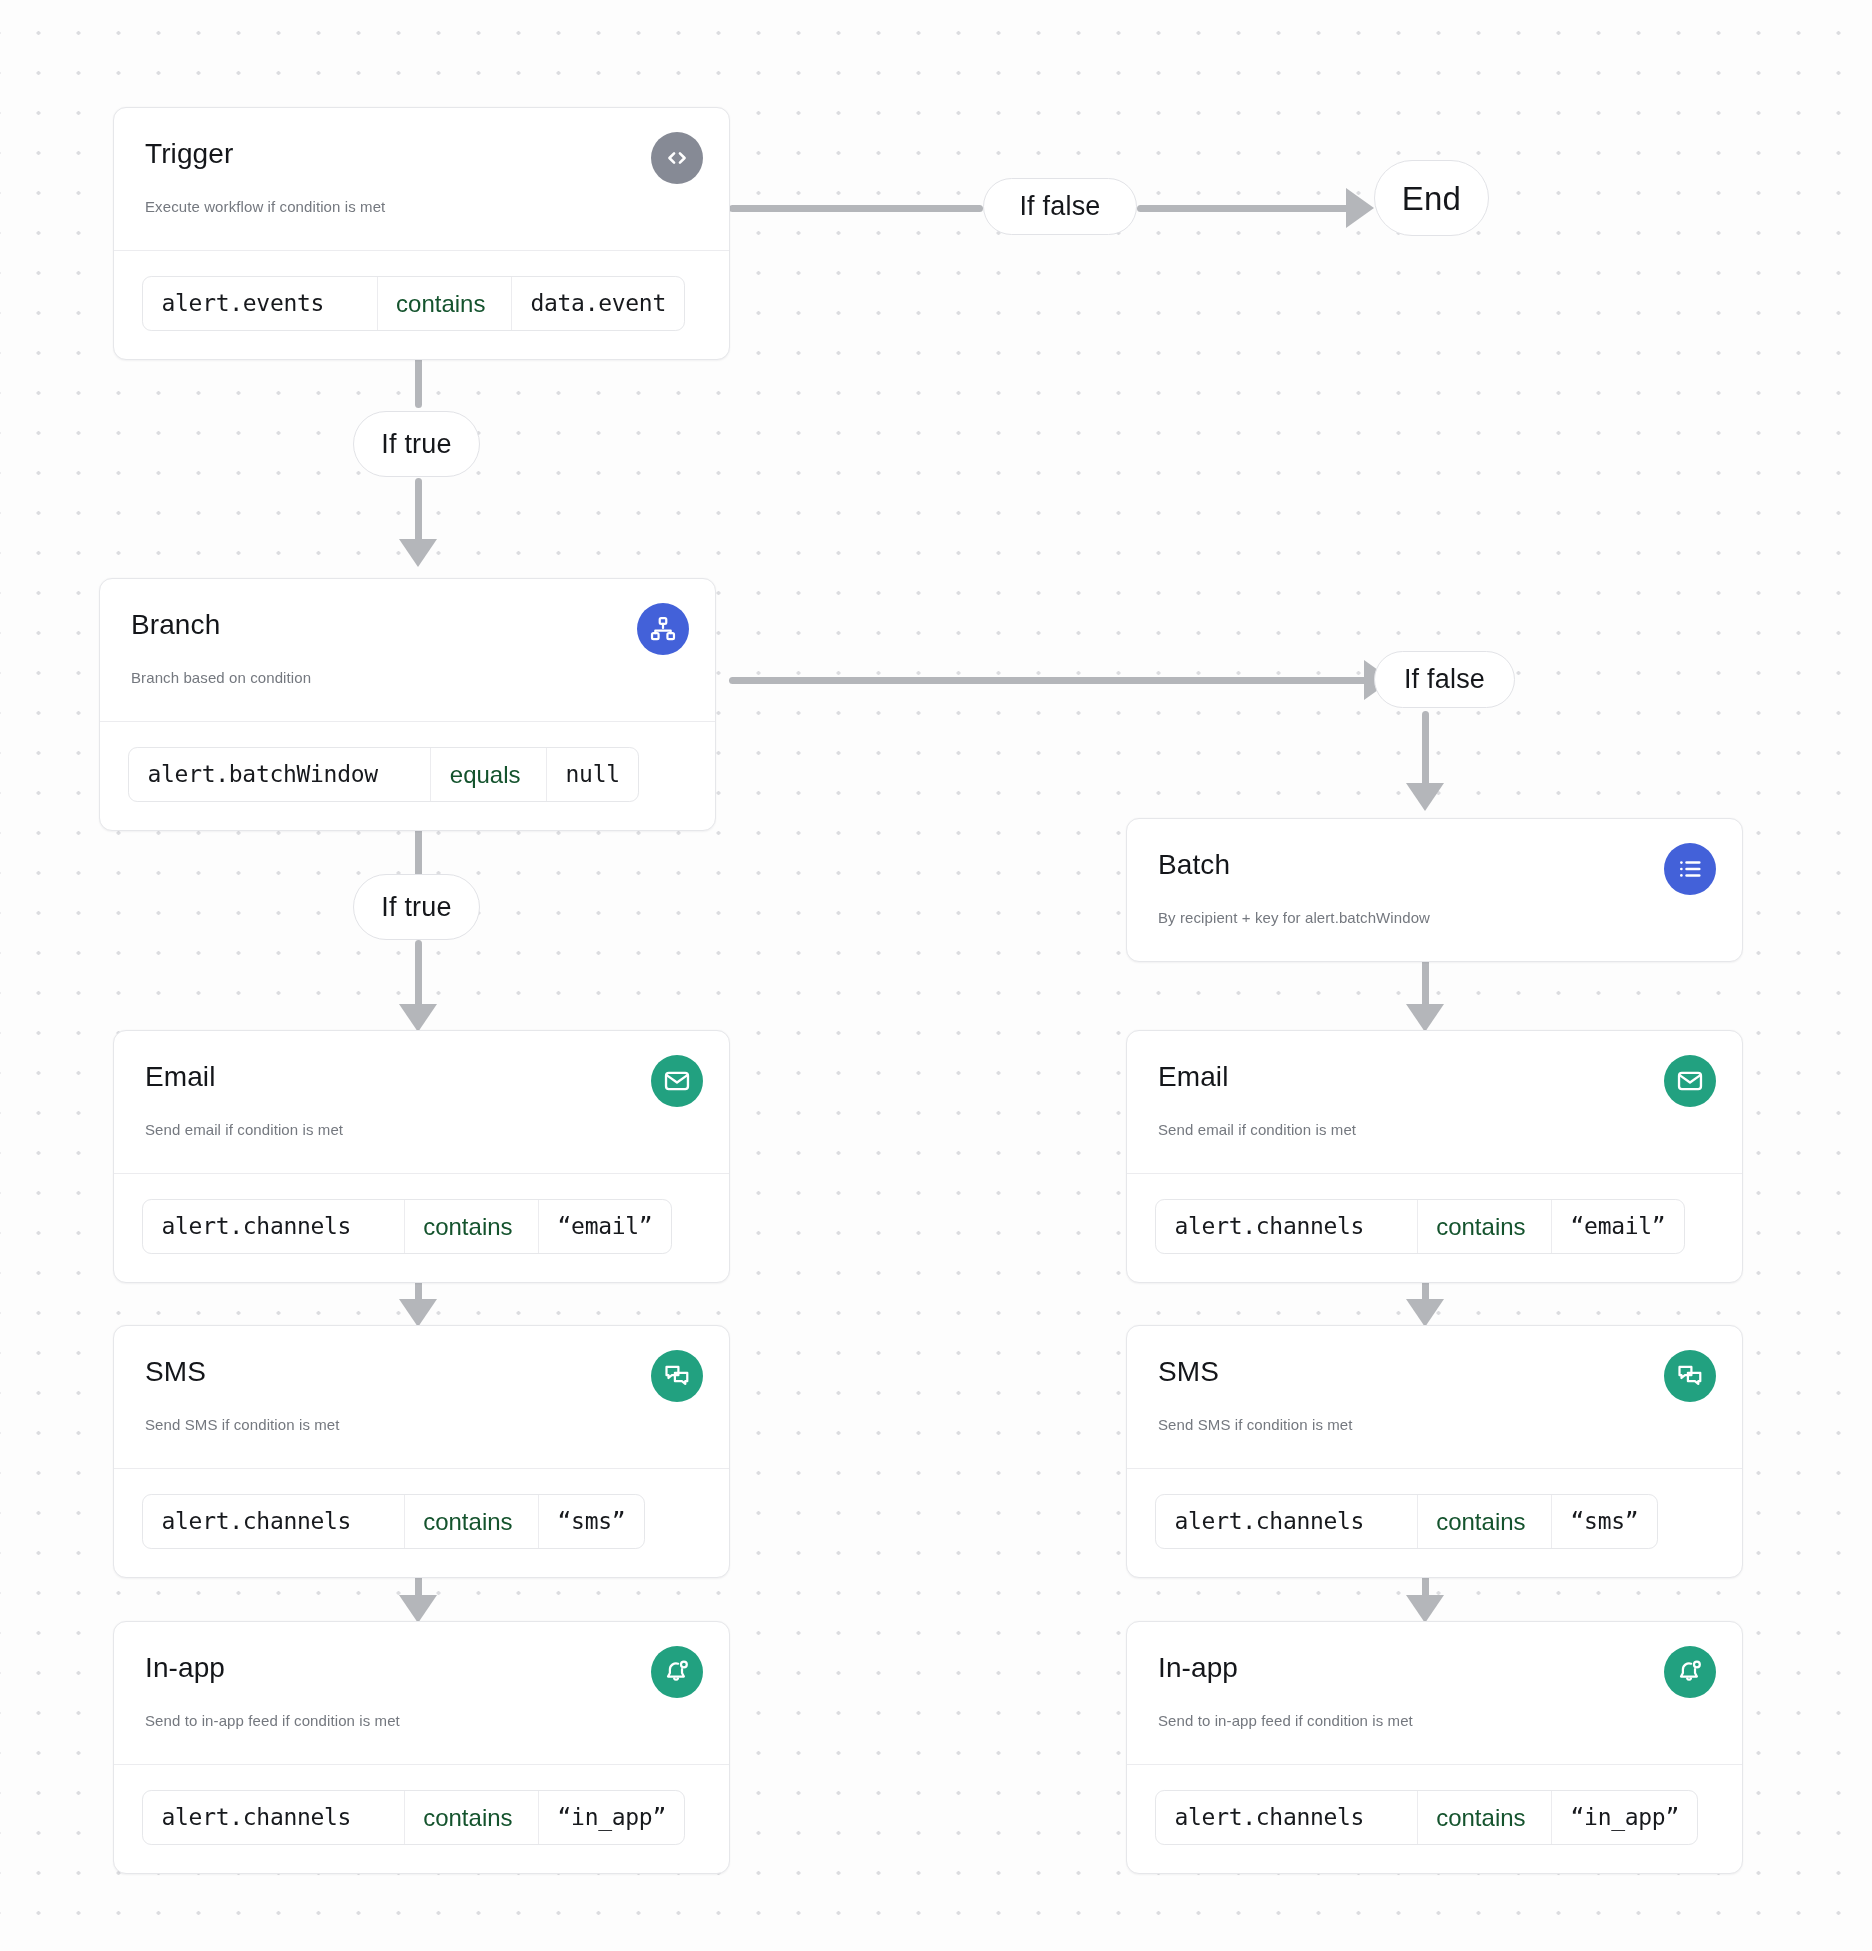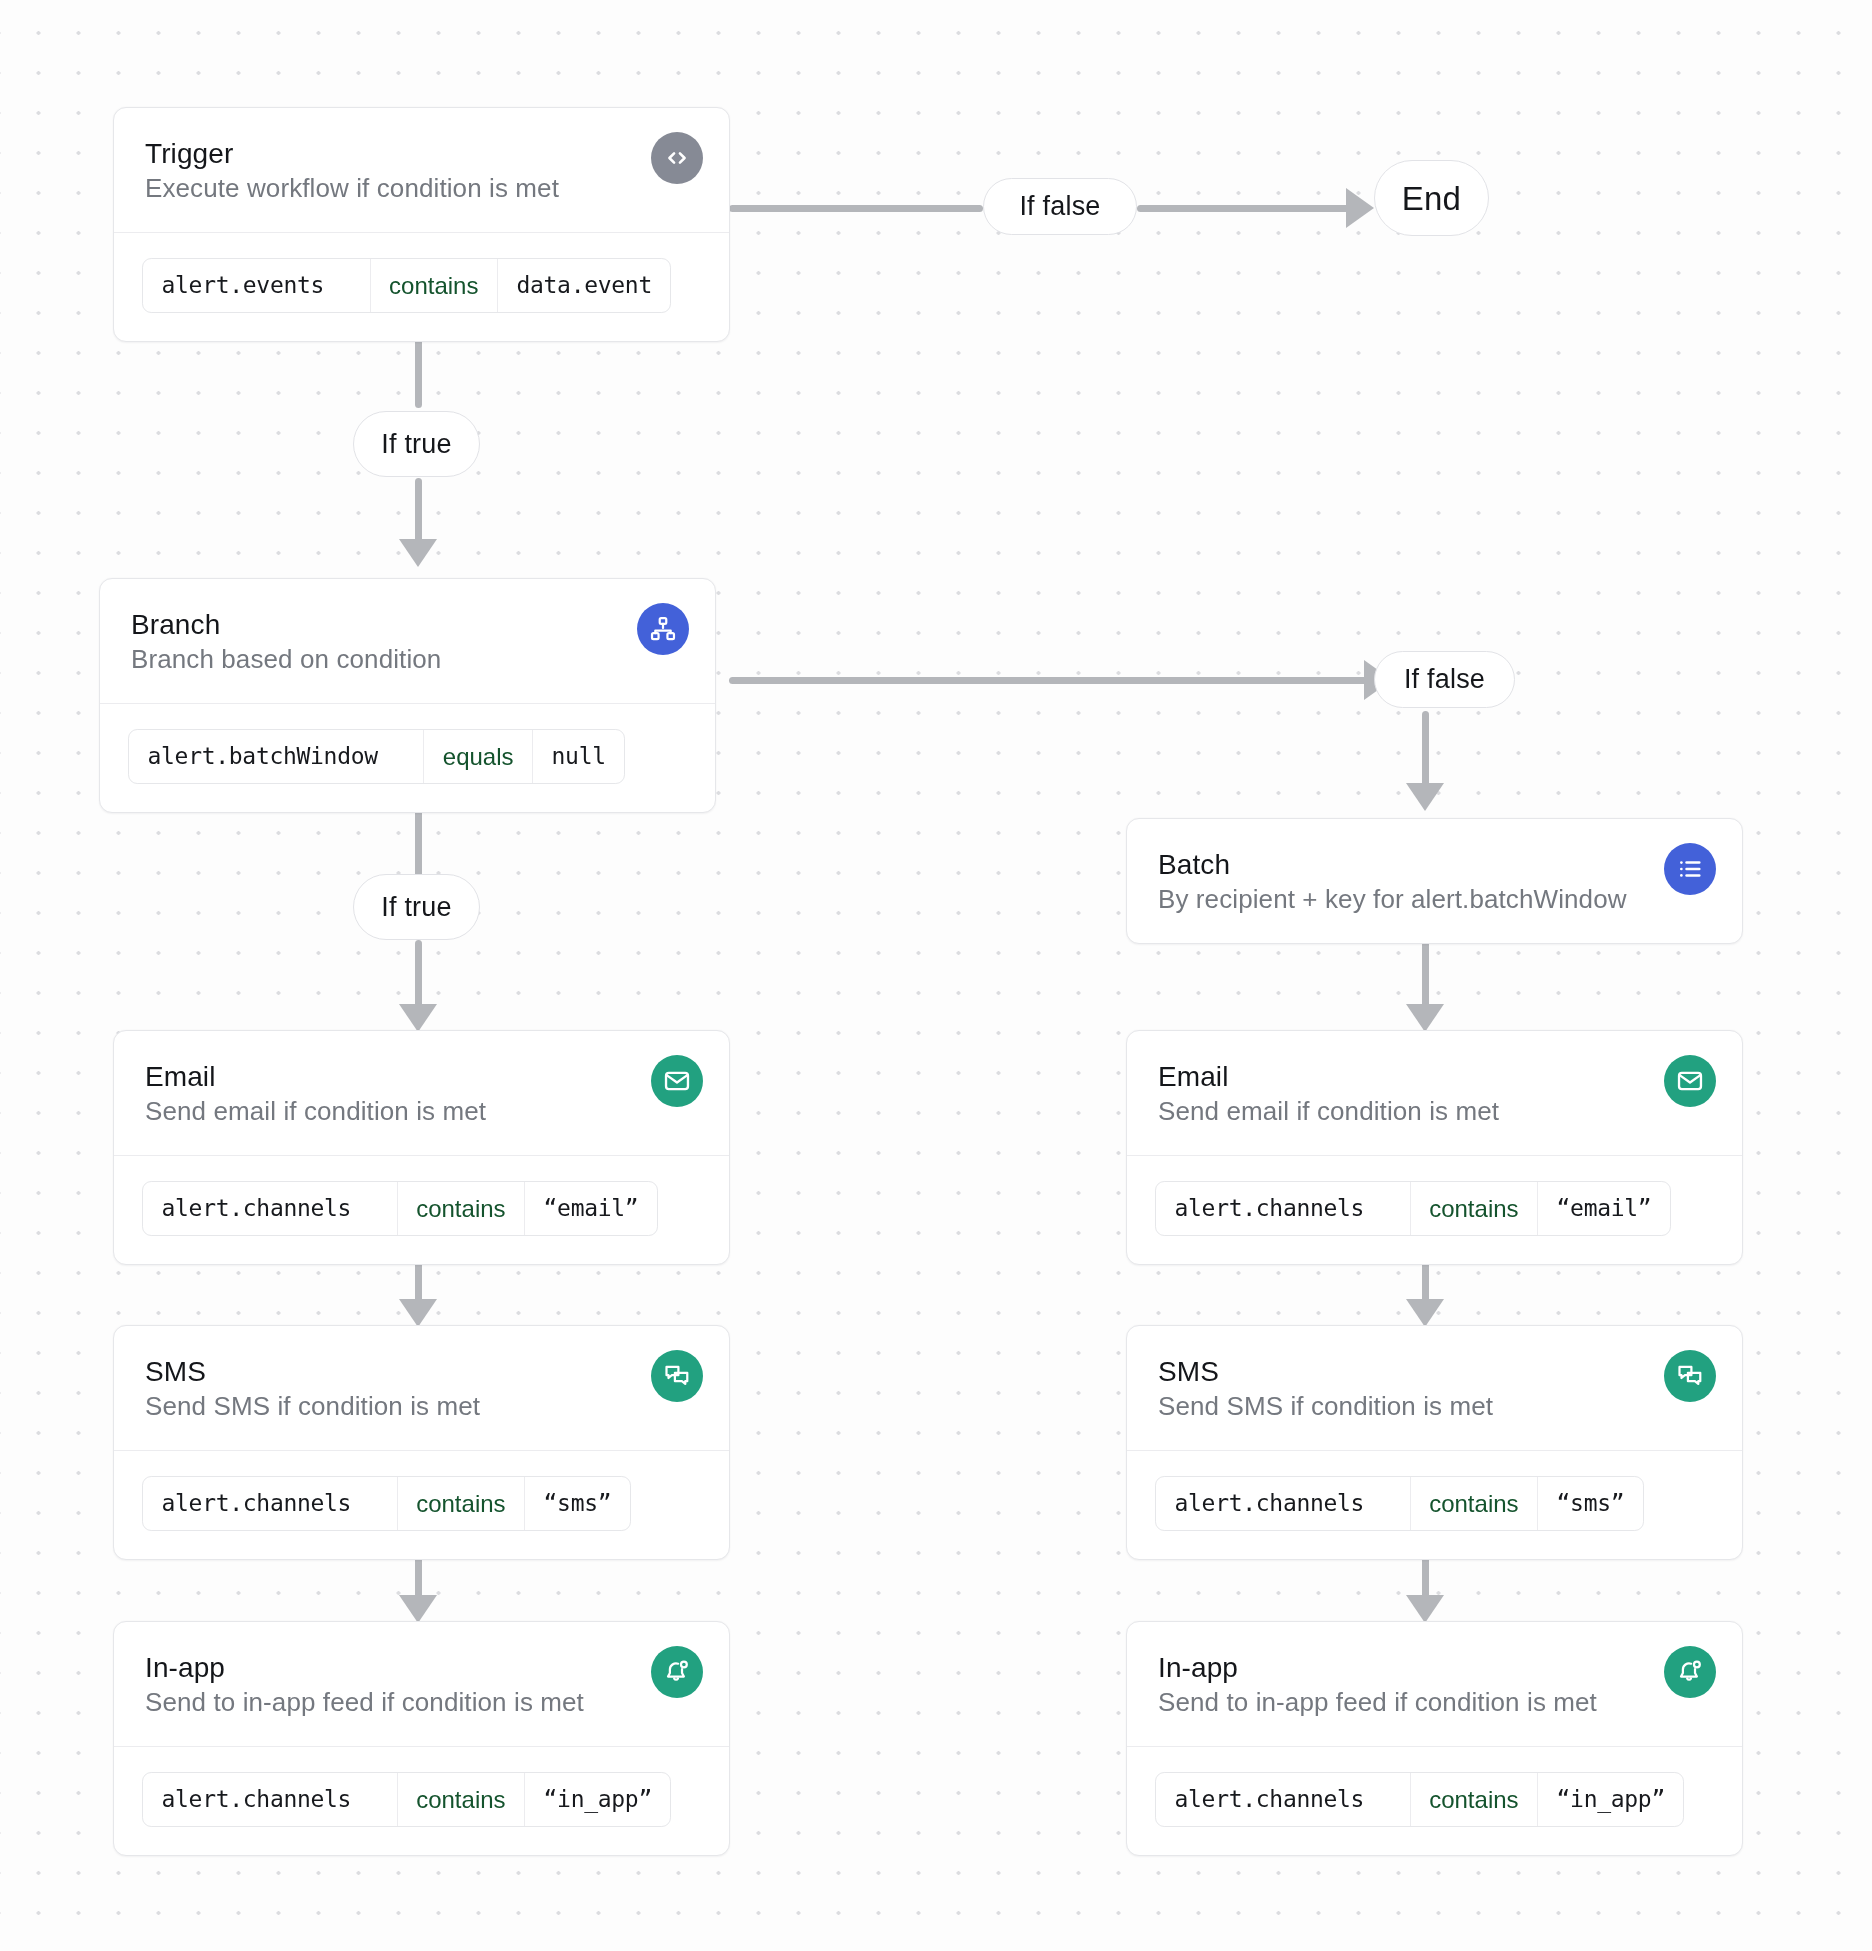--- a/index.html
+++ b/index.html
@@ -39,22 +39,22 @@
     box-sizing: border-box;
   }
   .node-title {
     font-size: 28px;
     line-height: 35px;
     color: #14161a;
     font-weight: 400;
     letter-spacing: 0.1px;
   }
   .node-sub {
-    margin-top: 3px;
-    font-size: 26px;
+    margin-top: 21px;
+    font-size: 15px;
     line-height: 29.5px;
     color: #74787f;
     font-weight: 400;
     letter-spacing: 0.1px;
   }
   .node-divider {
     height: 0.9px;
     background: #ececef;
     width: 100%;
   }
@@ -80,20 +80,21 @@
   .badge-green { background: #22a180; }
 
   
   .chip {
     display: inline-flex;
     align-items: flex-end;
     border: 0.9px solid #e6e7ea;
     border-radius: 9.2px;
     overflow: hidden;
     background: #fff;
+    gap: 7px;
   }
   .chip-seg {
     padding: 11px 18.5px;
     font-size: 24px;
     line-height: 31px;
     display: flex;
     align-items: center;
     white-space: pre;
   }
   .chip-seg + .chip-seg { border-left: 0.9px solid #ececef; }

